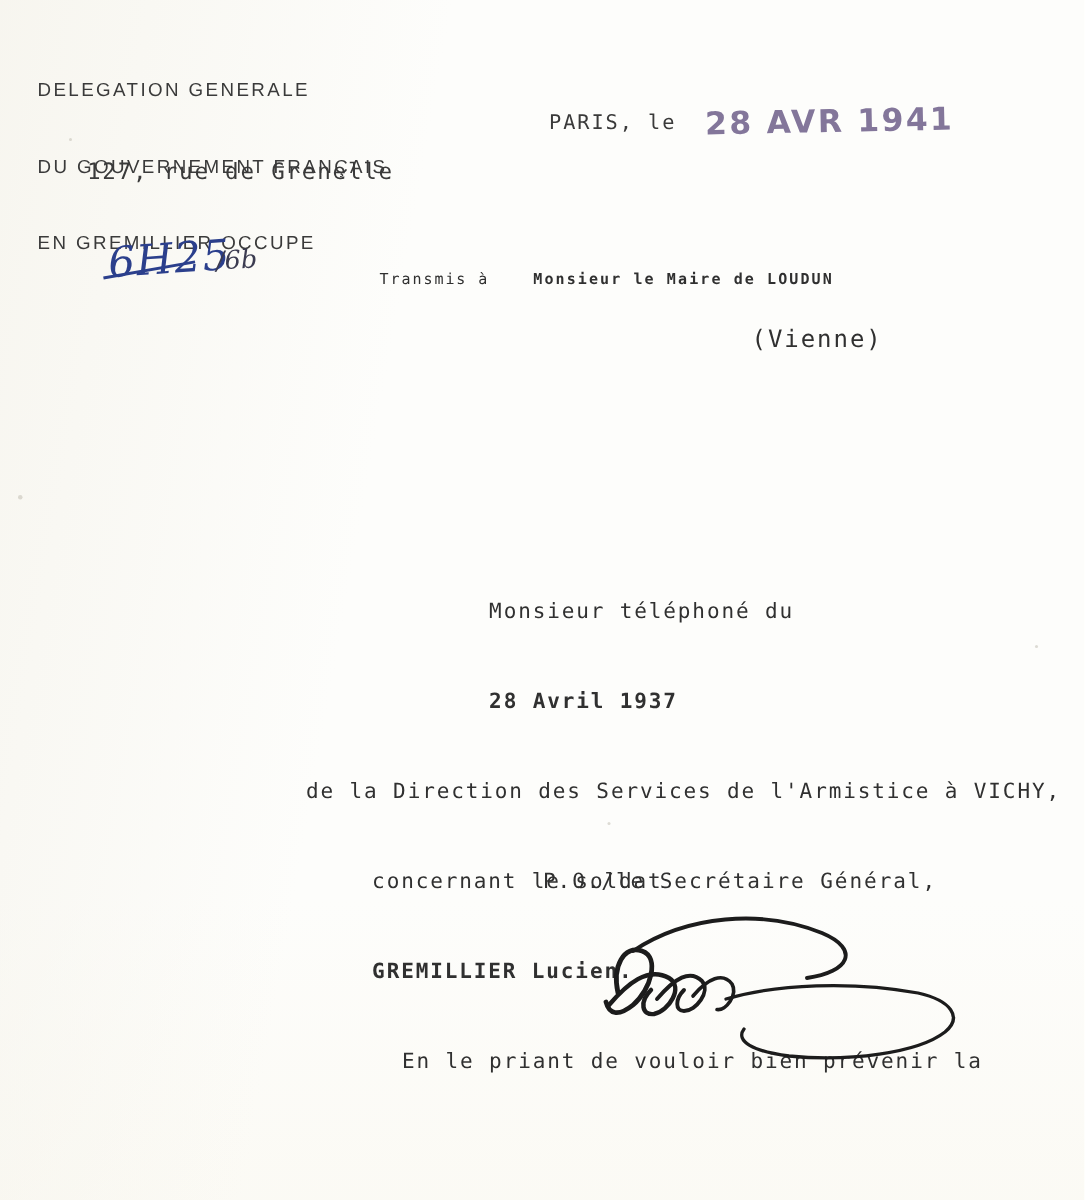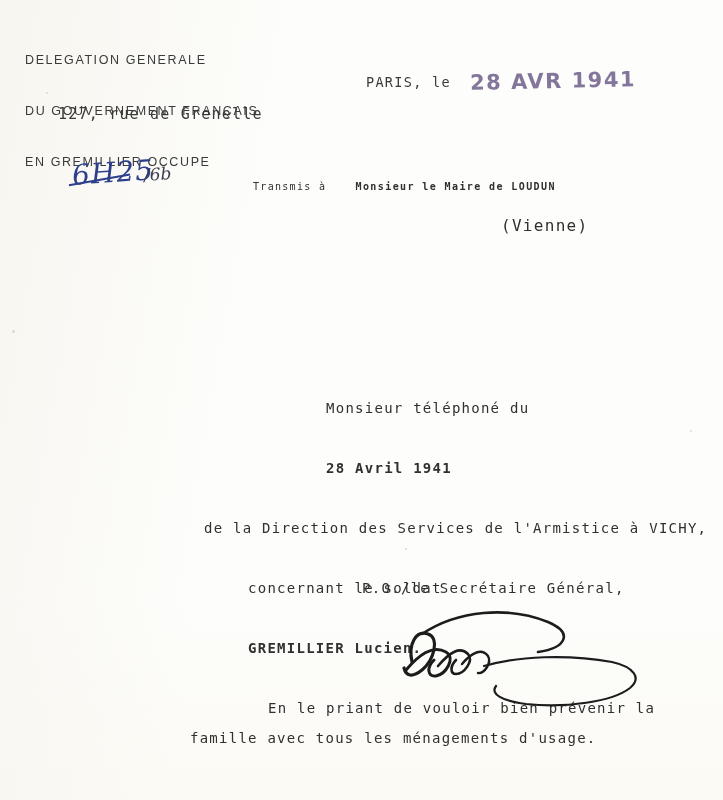--- a/index.html
+++ b/index.html
@@ -198,30 +198,29 @@
     <span>Transmis à</span>
     <span>&nbsp;&nbsp;</span>
     <span class="bold">Monsieur le Maire de LOUDUN</span>
   </div>
   <div class="vienne">(Vienne)</div>
 
   <div class="body-block">
     <div class="l indent1">
       <span>Monsieur téléphoné du</span>
       <span>&nbsp;&nbsp;</span>
-      <span class="b">28 Avril 1941</span>
+      <span class="b">28 Avril 1937</span>
     </div>
     <div class="l indent2" style="padding-left:14px;">de la Direction des Services de l'Armistice à VICHY,</div>
     <div class="l">
       <span>concernant le soldat</span>
       <span>&nbsp;&nbsp;</span>
       <span class="b">GREMILLIER Lucien.</span>
     </div>
     <div class="l indent1">En le priant de vouloir bien prévenir la</div>
-    <div class="l">famille avec tous les ménagements d'usage.</div>
   </div>
 
   <div class="signature-title">P.O./le Secrétaire Général,</div>
 
   <svg class="signature" viewBox="0 0 260 125">
     <path d="M14 58 C10 40, 18 26, 30 30 C42 34, 36 56, 24 66 C14 74, 8 72, 6 64" fill="none" stroke="#1c1c1c" stroke-width="3.2" stroke-linecap="round"></path>
     <path d="M8 66 C20 52, 34 40, 48 48 C58 54, 48 70, 38 72 C30 73, 28 64, 36 56" fill="none" stroke="#1c1c1c" stroke-width="3" stroke-linecap="round"></path>
     <path d="M40 62 C52 48, 62 42, 70 50 C76 57, 66 70, 58 70 C52 70, 52 62, 58 56" fill="none" stroke="#1c1c1c" stroke-width="2.6" stroke-linecap="round"></path>
     <path d="M64 60 C74 48, 84 44, 90 52 C94 59, 86 70, 80 69" fill="none" stroke="#1c1c1c" stroke-width="2.4" stroke-linecap="round"></path>
     <path d="M24 30 C60 6, 110 2, 150 18 C176 29, 168 44, 140 48" fill="none" stroke="#1c1c1c" stroke-width="2.6" stroke-linecap="round"></path>

